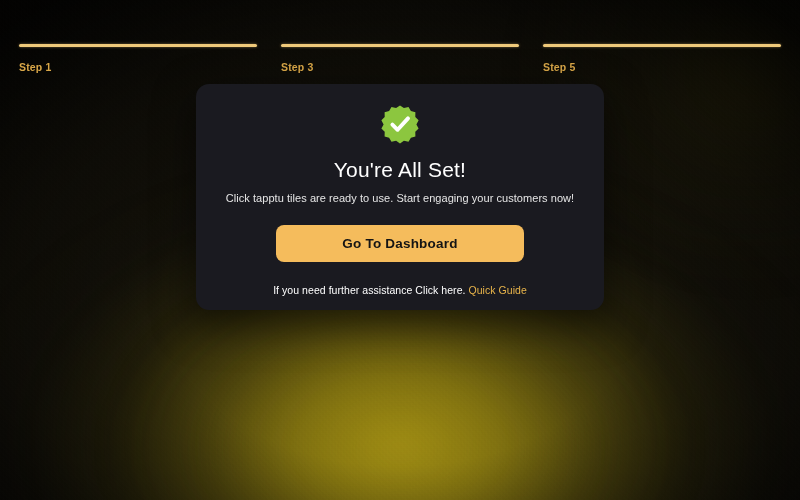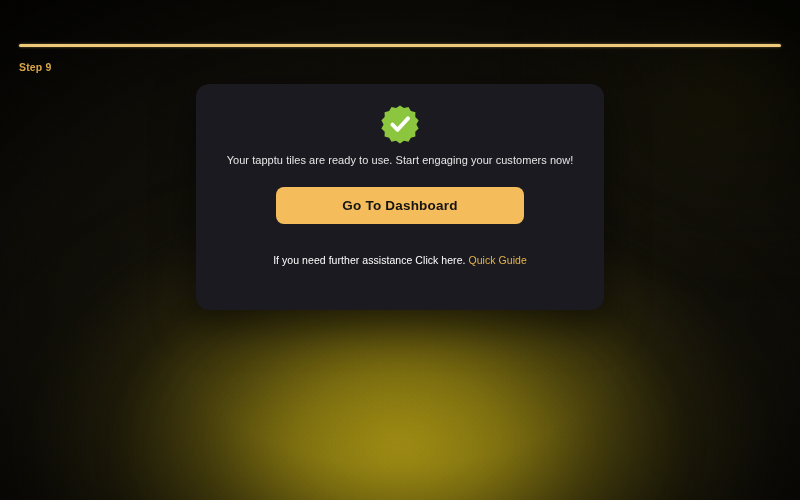--- a/index.html
+++ b/index.html
@@ -189,21 +189,21 @@
     font-size: 13.5px;
     font-weight: bold;
     letter-spacing: 0.2px;
     cursor: pointer;
     display: flex;
     align-items: center;
     justify-content: center;
   }
 
   .card-footer {
-    margin-top: 30px;
+    margin-top: 22px;
     font-size: 10.5px;
     color: #ffffff;
     text-align: center;
     letter-spacing: 0.05px;
   }
 
   .quick-guide-link {
     color: #e8b44a;
     text-decoration: none;
     cursor: pointer;
@@ -216,39 +216,48 @@
   <div class="glow glow-main"></div>
   <div class="glow glow-bloom"></div>
   <div class="glow glow-topright"></div>
   <div class="vignette"></div>
   <div class="grain"></div>
 </div>
 
 <div id="stepper">
   <div class="step">
     <div class="step-bar"></div>
-    <div class="step-label">Step 9</div>
+    <div class="step-label">Step 1</div>
+  </div>
+  <div class="step">
+    <div class="step-bar"></div>
+    <div class="step-label">Step 3</div>
+  </div>
+  <div class="step">
+    <div class="step-bar"></div>
+    <div class="step-label">Step 5</div>
   </div>
 </div>
 
 <div id="card">
 
   <div id="badge-wrap">
     <svg width="40" height="40" viewBox="0 0 40 40" aria-hidden="true">
       <path d="M20 1.4 L23.9 4.0 L28.5 3.1 L30.9 7.1 L35.4 8.3 L35.3 13.0 L38.6 16.3
                L36.4 20.4 L38.6 24.5 L35.3 27.8 L35.4 32.5 L30.9 33.7 L28.5 37.7
                L23.9 36.8 L20 39.4 L16.1 36.8 L11.5 37.7 L9.1 33.7 L4.6 32.5
                L4.7 27.8 L1.4 24.5 L3.6 20.4 L1.4 16.3 L4.7 13.0 L4.6 8.3
                L9.1 7.1 L11.5 3.1 L16.1 4.0 Z" fill="#8cc63f"></path>
       <path d="M12.4 20.6 L17.6 25.8 L28.0 14.4" fill="none" stroke="#ffffff" stroke-width="3.9" stroke-linecap="round" stroke-linejoin="round"></path>
     </svg>
   </div>
 
-
-  <div class="card-subtitle">Your tapptu tiles are ready to use. Start engaging your customers now!</div>
+  <div class="card-title">You're All Set!</div>
+
+  <div class="card-subtitle">Click tapptu tiles are ready to use. Start engaging your customers now!</div>
 
   <button class="dashboard-button">Go To Dashboard</button>
 
   <div class="card-footer">
     <span>If you need further assistance Click here.</span>
     <a class="quick-guide-link" href="#">Quick Guide</a>
   </div>
 
 </div>
 

